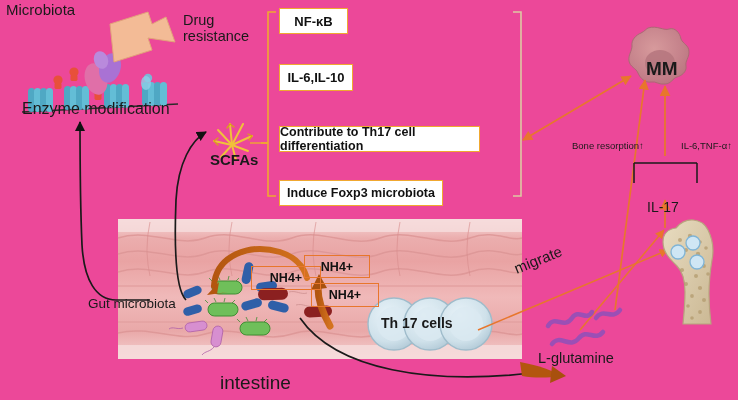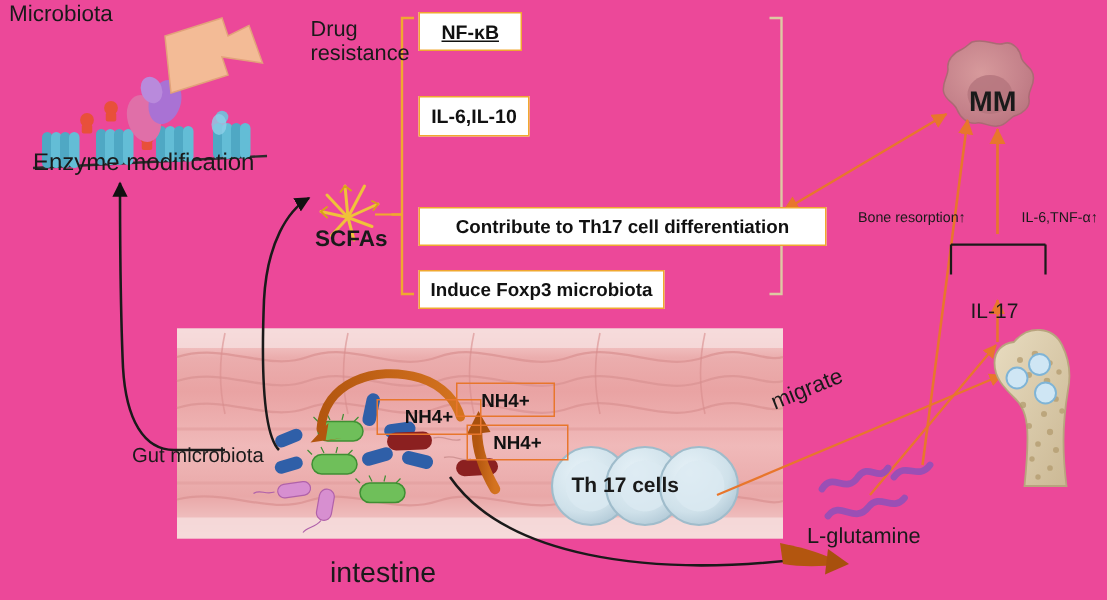--- a/index.html
+++ b/index.html
@@ -290,21 +290,21 @@
 
     <g stroke="#9b4fb5" stroke-width="4.5" fill="none" stroke-linecap="round">
       <path d="M548,326 c7,-12 16,4 24,-8 c7,-10 14,4 20,-6"></path>
       <path d="M596,318 c8,-11 16,3 24,-8"></path>
       <path d="M552,344 c8,-11 18,6 27,-6 c8,-10 16,4 24,-6"></path>
     </g>
   </svg>
 
   <div class="lbl" style="left:6px;top:2px;font-size:15px;">Microbiota</div>
 
-  <div class="lbl" style="left:183px;top:12px;font-size:14.5px;margin-left:24px;">
+  <div class="lbl" style="left:183px;top:12px;font-size:14.5px;">
     <span>Drug</span><br>
     <span>resistance</span>
   </div>
 
   <div class="lbl" style="left:22px;top:100px;font-size:16px;">Enzyme modification</div>
 
   <div class="lbl" style="left:210px;top:152px;font-size:15px;font-weight:700;">SCFAs</div>
 
   <div class="lbl" style="left:88px;top:296px;font-size:13.5px;">Gut microbiota</div>
 
@@ -318,25 +318,25 @@
               transform-origin:left top;">migrate</div>
 
   <div class="lbl" style="left:646px;top:58px;font-size:19px;font-weight:700;">MM</div>
 
   <div class="lbl" style="left:572px;top:141px;font-size:9.5px;font-weight:400;">Bone resorption↑</div>
 
   <div class="lbl" style="left:681px;top:141px;font-size:9.5px;font-weight:400;">IL-6,TNF-α↑</div>
 
   <div class="lbl" style="left:647px;top:177px;font-size:14px;margin-top:23px;">IL-17</div>
 
-  <div class="box" style="left:279px;top:8px;width:69px;height:26px;font-size:13px;text-decoration:underline;">NF-κB</div>
+  <div class="box" style="left:279px;top:8px;width:69px;height:26px;font-size:13px;">NF-κB</div>
 
   <div class="box" style="left:279px;top:64px;width:74px;height:27px;font-size:13px;">IL-6,IL-10</div>
 
-  <div class="box" style="left:279px;top:138px;width:272px;height:26px;font-size:12.5px;">Contribute to Th17 cell differentiation</div>
+  <div class="box" style="left:279px;top:126px;width:201px;height:26px;font-size:12.5px;">Contribute to Th17 cell differentiation</div>
 
   <div class="box" style="left:279px;top:180px;width:164px;height:26px;font-size:12.5px;">Induce Foxp3 microbiota</div>
 
   <div class="nh4" style="left:251px;top:266px;width:70px;height:24px;">NH4+</div>
 
   <div class="nh4" style="left:304px;top:255px;width:66px;height:23px;">NH4+</div>
 
   <div class="nh4" style="left:311px;top:283px;width:68px;height:24px;">NH4+</div>
 
 </div>

